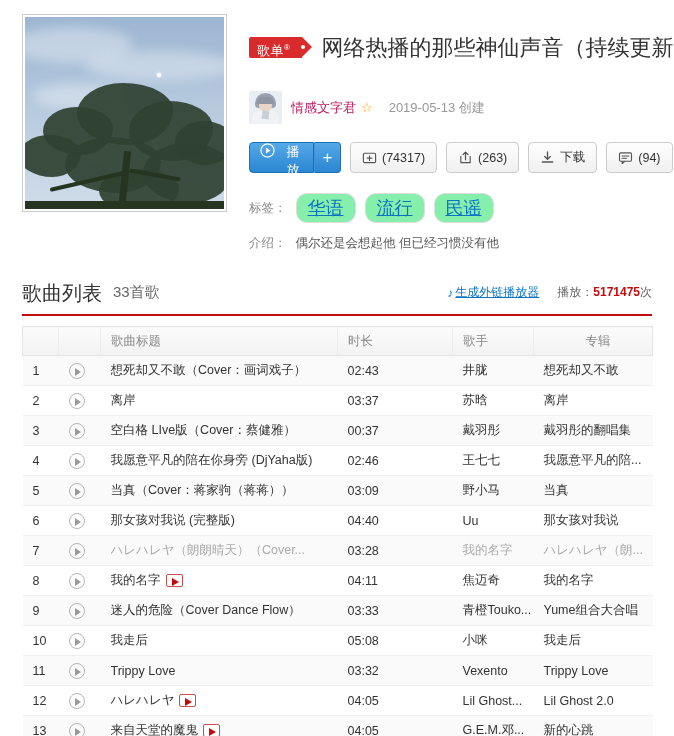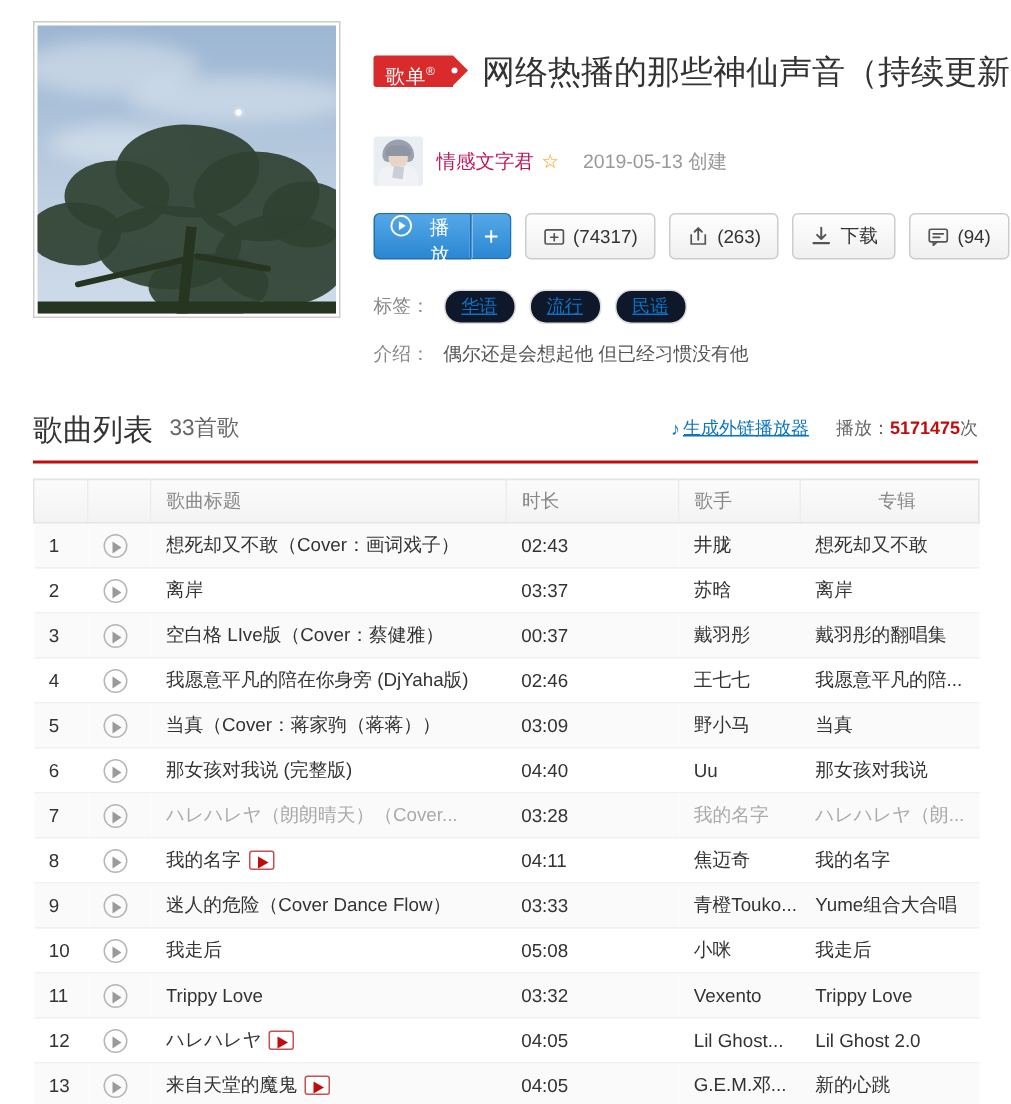--- a/index.html
+++ b/index.html
@@ -113,21 +113,21 @@
     width: 30px; font-size: 17px; line-height: 1;
   }
   .ico { display: inline-block; width: 15px; height: 15px; flex: 0 0 auto; }
 
   .meta-row { display: flex; align-items: center; margin-top: 20px; font-size: 12.5px; color: #666; }
   .meta-label { color: #888; flex: 0 0 auto; }
   .tag {
     display: inline-block;
     border: 1px solid #ddd; border-radius: 11px;
     padding: 2px 11px; margin-left: 9px;
-    font-size: 12px; color: #0c73c2; background: #0f172a;
+    font-size: 18px; color: #0c73c2; background: #86efac;
   }
   .desc-row { display: flex; margin-top: 12px; font-size: 12.5px; color: #555; }
   .desc-text { margin-left: 9px; color: #555; }
 
   
   .list-head {
     display: flex; align-items: center;
     margin: 28px 22px 0 22px;
     padding-bottom: 7px;
     border-bottom: 2px solid #c20c0c;

